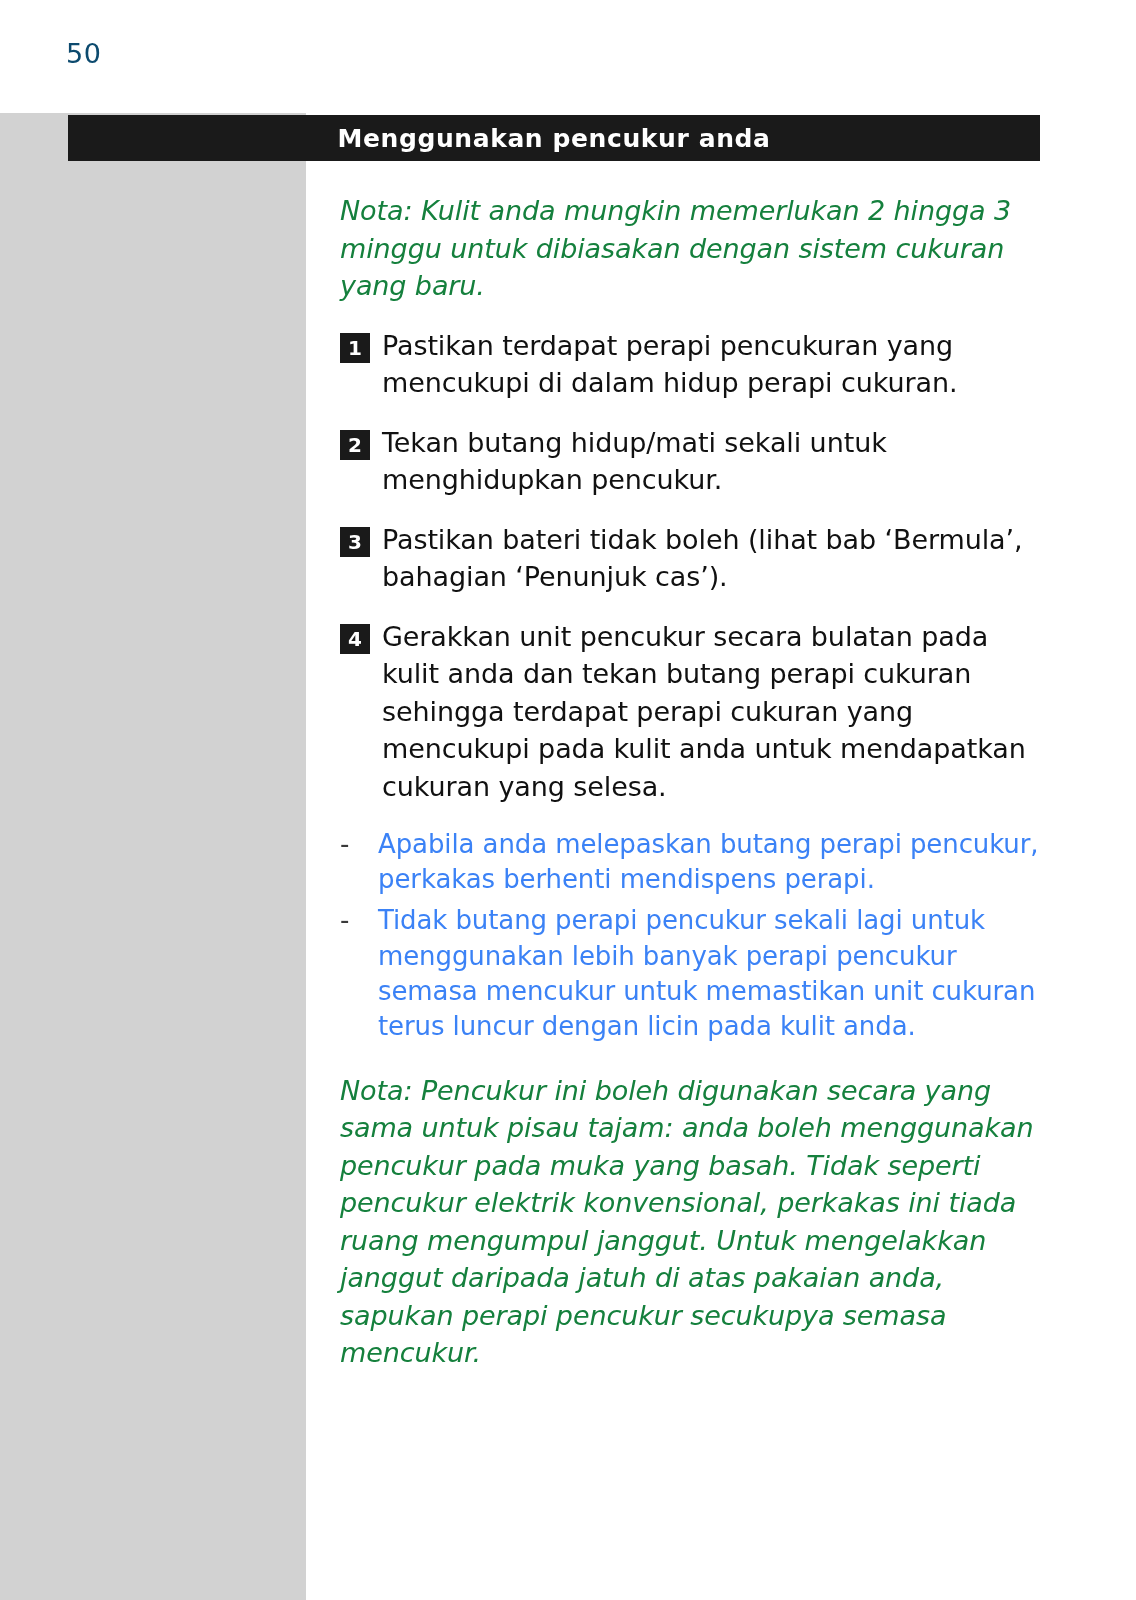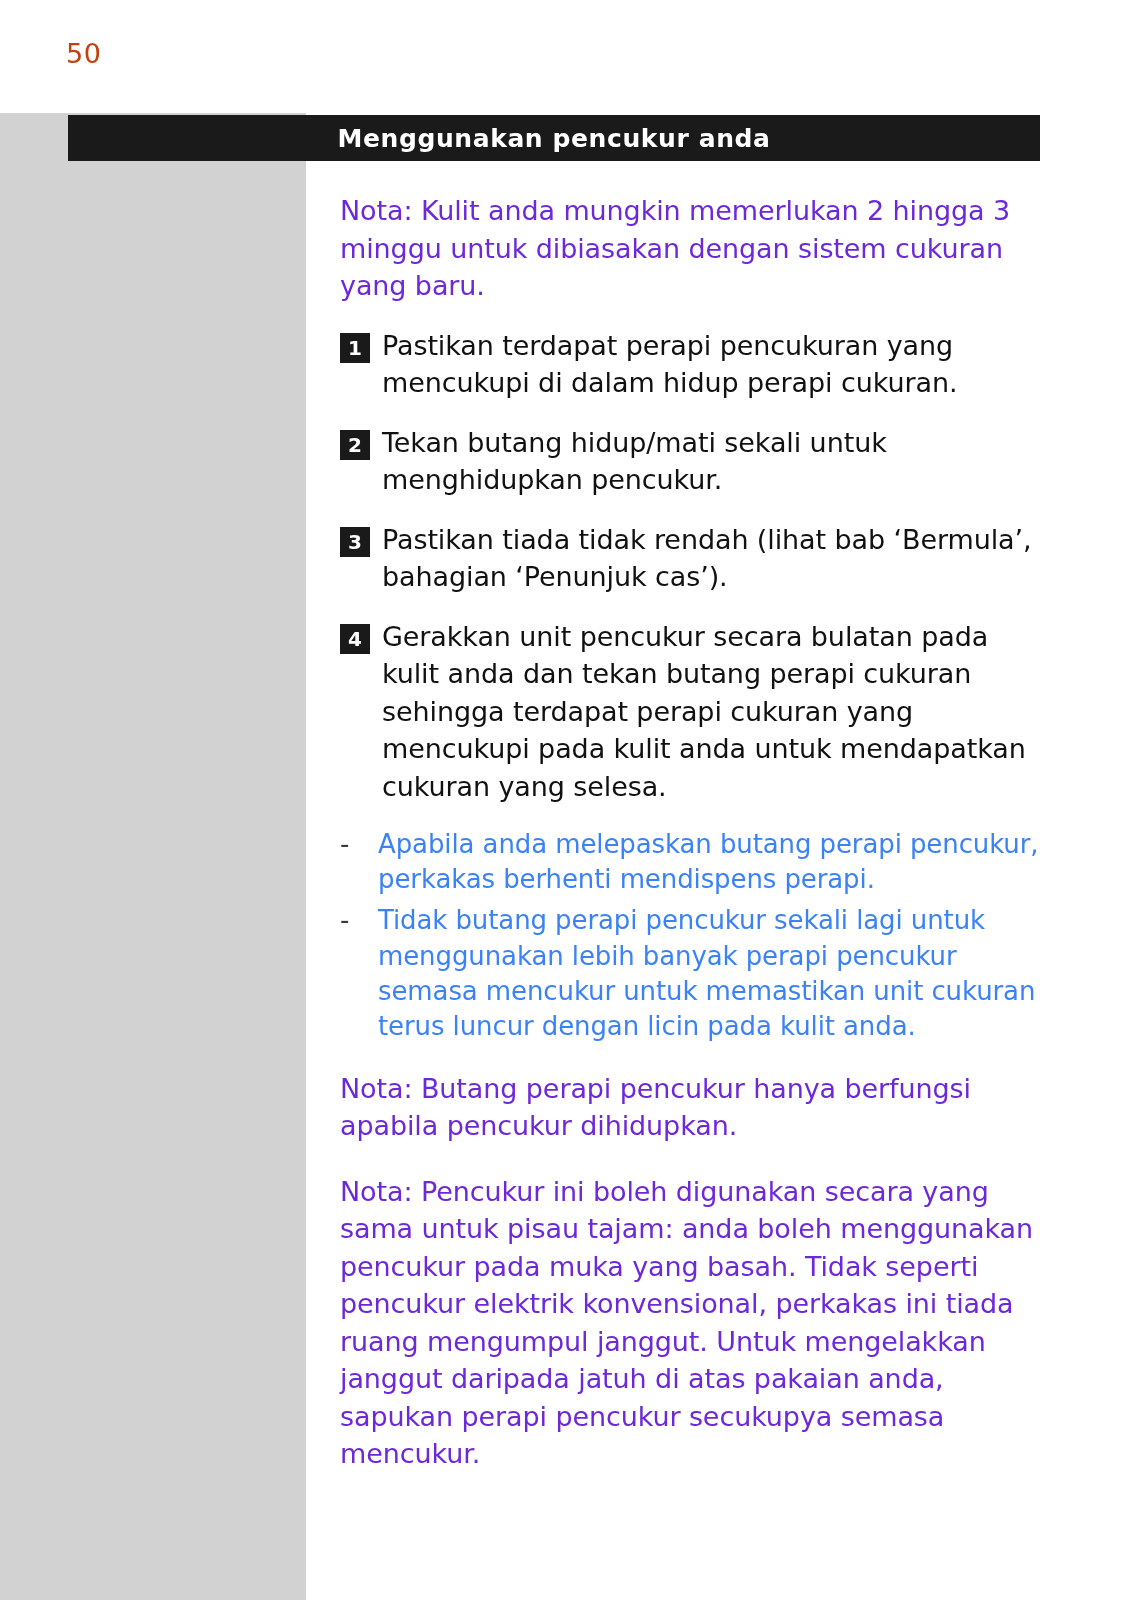--- a/index.html
+++ b/index.html
@@ -20,21 +20,21 @@
     position: absolute;
     top: 38px;
     left: 66px;
     display: flex;
     align-items: baseline;
     gap: 22px;
   }
   .page-number {
     font-family: "DejaVu Sans", sans-serif;
     font-size: 27px;
-    color: #c2410c;
+    color: #0c4a6e;
     letter-spacing: 0.5px;
   }
   .page-title {
     font-family: "DejaVu Sans", sans-serif;
     font-weight: bold;
     font-size: 32px;
     letter-spacing: 1.2px;
     color: #000;
   }
 
@@ -71,23 +71,24 @@
   
   .content {
     position: absolute;
     left: 340px;
     top: 192px;
     width: 712px;
   }
 
   .note {
     font-family: "DejaVu Sans", sans-serif;
+    font-style: italic;
     font-size: 27px;
     line-height: 1.39;
-    color: #6d28d9;
+    color: #15803d;
     margin: 0 0 22px 0;
     letter-spacing: -0.1px;
   }
   .note.spaced-top { margin-top: 28px; }
 
   .step {
     display: flex;
     align-items: flex-start;
     margin: 0 0 22px 0;
   }
@@ -159,36 +160,35 @@
     <span class="step-text">Pastikan terdapat perapi pencukuran yang mencukupi di dalam hidup perapi cukuran.</span>
   </div>
 
   <div class="step">
     <span class="step-num">2</span>
     <span class="step-text">Tekan butang hidup/mati sekali untuk menghidupkan pencukur.</span>
   </div>
 
   <div class="step">
     <span class="step-num">3</span>
-    <span class="step-text">Pastikan  tiada tidak rendah (lihat bab ‘Bermula’, bahagian ‘Penunjuk cas’).</span>
+    <span class="step-text">Pastikan  bateri tidak boleh (lihat bab ‘Bermula’, bahagian ‘Penunjuk cas’).</span>
   </div>
 
   <div class="step">
     <span class="step-num">4</span>
     <span class="step-text">Gerakkan unit pencukur secara bulatan pada kulit anda dan tekan butang perapi cukuran sehingga terdapat perapi cukuran yang mencukupi pada kulit anda untuk mendapatkan cukuran yang selesa.</span>
   </div>
 
   <div class="dash-list">
     <div class="dash-item">
       <span class="dash-mark">-</span>
       <span class="dash-text">Apabila anda melepaskan butang perapi pencukur, perkakas berhenti mendispens perapi.</span>
     </div>
     <div class="dash-item">
       <span class="dash-mark">-</span>
       <span class="dash-text">Tidak butang perapi pencukur sekali lagi untuk menggunakan lebih banyak perapi pencukur semasa mencukur untuk memastikan unit cukuran terus luncur dengan licin pada kulit anda.</span>
     </div>
   </div>
 
-  <p class="note">Nota: Butang perapi pencukur hanya berfungsi apabila pencukur dihidupkan.</p>
 
   <p class="note spaced-top">Nota: Pencukur ini boleh digunakan secara yang sama untuk pisau tajam: anda boleh menggunakan pencukur pada muka yang basah. Tidak seperti pencukur elektrik konvensional, perkakas ini tiada ruang mengumpul janggut. Untuk mengelakkan janggut daripada jatuh di atas pakaian anda, sapukan perapi pencukur secukupya semasa mencukur.</p>
 
 </div>
 
 </body></html>

